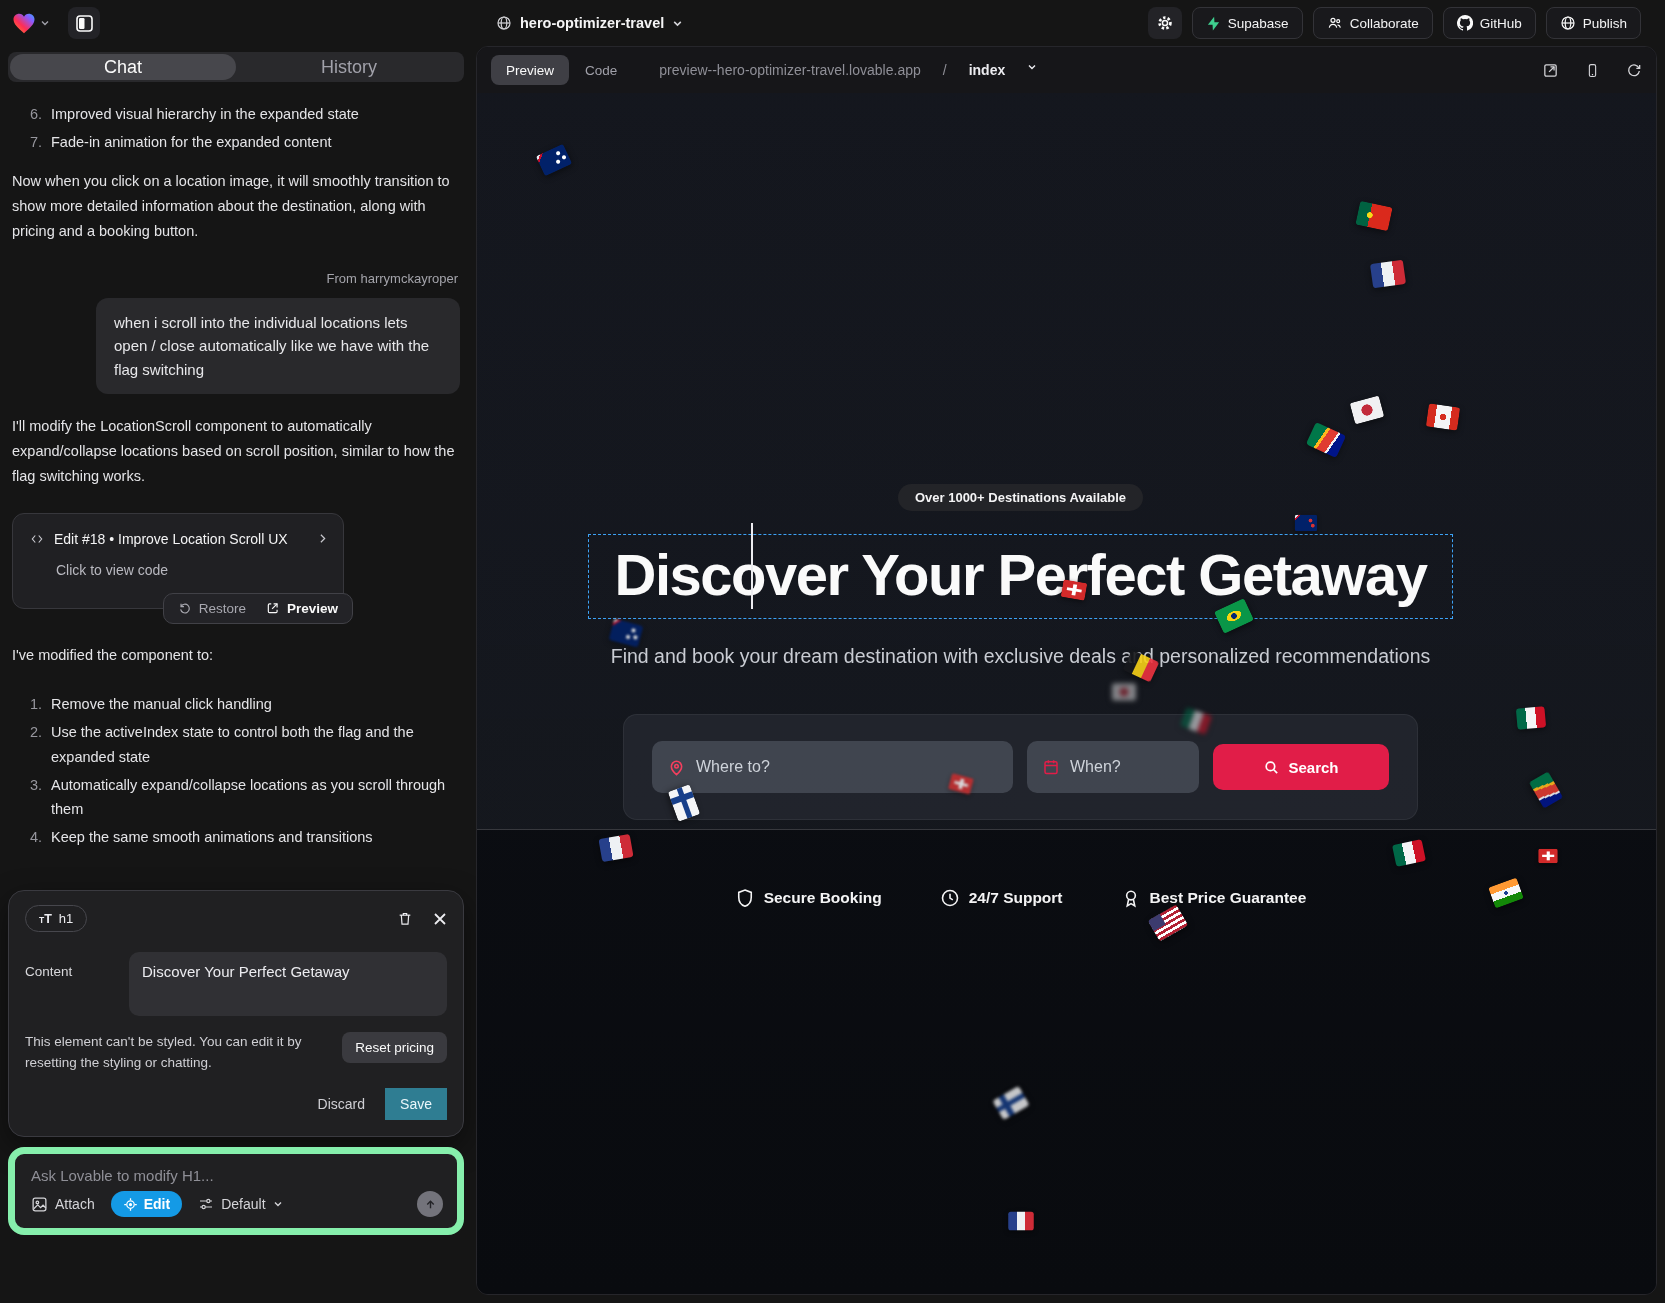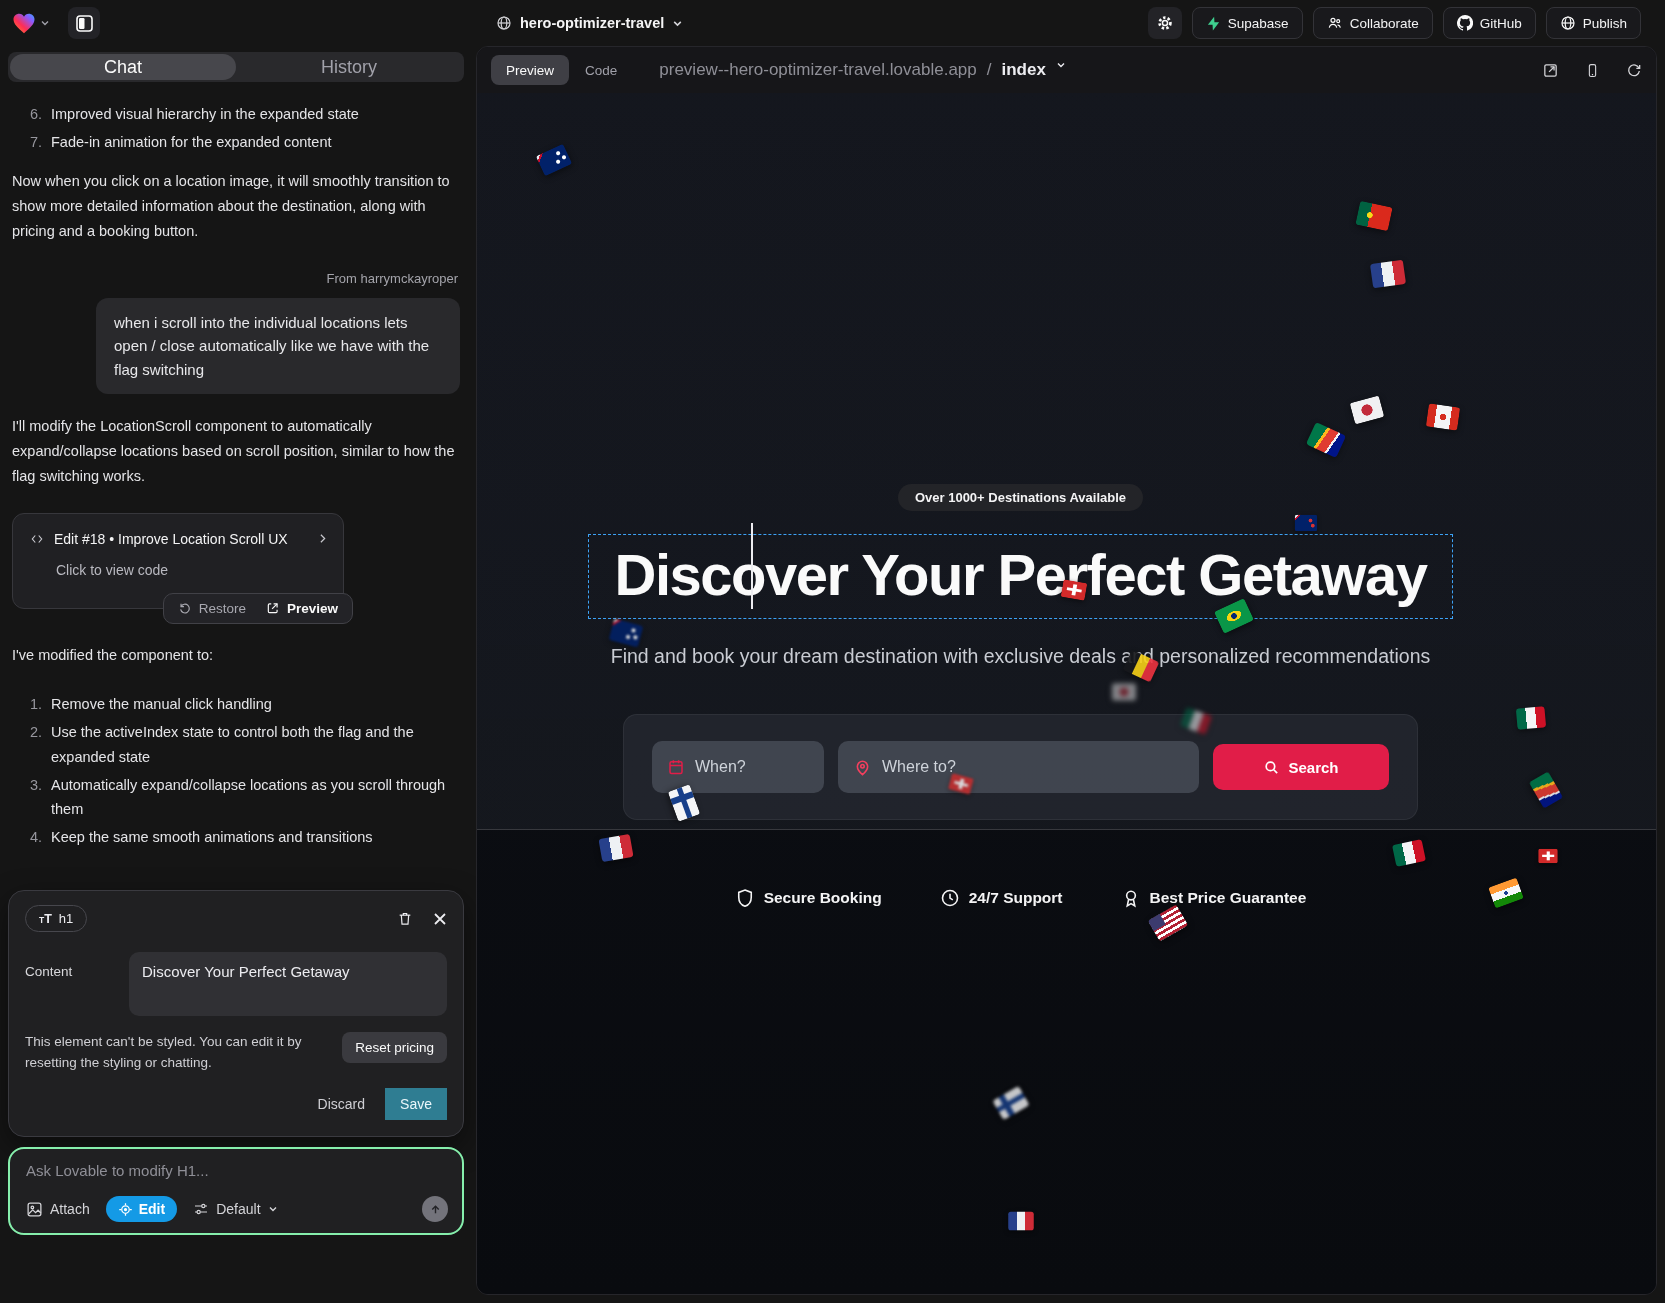--- a/index.html
+++ b/index.html
@@ -67,34 +67,34 @@
   .ep-label{width:104px;flex:none;font-size:13.5px;color:#d8d8dc;padding-top:12px;}
   .ep-textarea{flex:1;height:64px;background:#303034;border:none;border-radius:10px;resize:none;color:#ececf0;font-size:15px;padding:11px 13px;outline:none;}
   .ep-note-row{display:flex;align-items:flex-start;gap:14px;margin-top:16px;}
   .ep-note{flex:1;font-size:13.5px;line-height:1.55;color:#cfcfd4;}
   .reset-btn{flex:none;background:#3a3a3f;border-radius:8px;padding:8px 13px;font-size:13.5px;color:#fafafa;}
   .ep-actions{display:flex;align-items:center;justify-content:flex-end;gap:20px;margin-top:14px;}
   .discard-btn{font-size:14px;color:#cfcfd4;}
   .save-btn{background:var(--save-teal);border-radius:0;padding:8px 15px;font-size:14px;color:#eaf6fa;}
 
   
-  .composer{flex:none;height:88px;background:#202022;border:2px solid #86efac;border-radius:16px;padding:13px 14px 11px 16px;display:flex;flex-direction:column;justify-content:space-between;margin-bottom:68px;}
+  .composer{flex:none;height:88px;background:#202022;border:7px solid #86efac;border-radius:16px;padding:13px 14px 11px 16px;display:flex;flex-direction:column;justify-content:space-between;margin-bottom:68px;}
   .composer-input{background:transparent;border:none;outline:none;font-size:15px;color:#ececf0;width:100%;}
   .composer-input::placeholder{color:#8f8f97;}
   .composer-row{display:flex;align-items:center;gap:16px;}
   .comp-item{display:flex;align-items:center;gap:7px;font-size:14px;color:#d4d4d8;}
   .edit-pill{display:flex;align-items:center;gap:6px;background:var(--edit-blue);border-radius:16px;padding:5px 12px;font-size:14px;font-weight:600;color:#fff;}
   .send-btn{margin-left:auto;width:26px;height:26px;border-radius:50%;background:#73737b;display:flex;align-items:center;justify-content:center;}
 
   
   .preview-panel{flex:1;margin:0 8px 8px 4px;background:#101013;border:1px solid #26262b;border-radius:12px;display:flex;flex-direction:column;overflow:hidden;}
   .pv-toolbar{height:46px;flex:none;display:flex;align-items:center;padding:0 14px;background:#161619;}
   .pv-tab-active{background:#3f3f45;border-radius:8px;height:30px;display:flex;align-items:center;padding:0 15px;font-size:13.5px;color:#fafafa;}
   .pv-tab{margin-left:16px;font-size:13.5px;color:#a1a1aa;}
-  .pv-url{margin-left:42px;display:flex;align-items:flex-start;gap:10px;font-size:17px;color:#8f8f97;}
+  .pv-url{margin-left:42px;display:flex;align-items:flex-start;gap:22px;font-size:14px;color:#8f8f97;}
   .pv-url .pv-path{color:#ececf0;font-weight:600;}
   .pv-actions{margin-left:auto;display:flex;align-items:center;gap:26px;color:#d4d4d8;}
 
   
   .site{flex:1;position:relative;overflow:hidden;background:linear-gradient(180deg,#0e1016 0%,#0b0d12 55%,#090b0f 100%);}
   .hero-overlay{position:absolute;left:0;right:0;top:0;height:737px;background:linear-gradient(180deg,rgba(140,150,175,.05),rgba(120,130,155,.09));border-bottom:1px solid rgba(255,255,255,.16);}
   .hero{position:absolute;left:0;right:92px;top:0;display:flex;flex-direction:column;align-items:center;z-index:2;}
   .hero-badge{margin-top:391px;background:#232428;border-radius:14px;height:27px;display:flex;align-items:center;padding:0 17px;font-size:13px;font-weight:600;color:#f4f4f5;}
   .h1-box{margin-top:23px;position:relative;border:1.6px dashed var(--selection-blue);padding:6px 26px 10px;}
   .h1-box h1{font-size:58px;font-weight:800;letter-spacing:-1.5px;color:#fafafa;white-space:nowrap;}
@@ -438,38 +438,38 @@
         <div class="hero-badge">Over 1000+ Destinations Available</div>
 
         <div class="h1-box">
           <h1>Discover Your Perfect Getaway</h1>
           <div class="caret"></div>
         </div>
 
         <div class="hero-sub">Find and book your dream destination with exclusive deals and personalized recommendations</div>
 
         <div class="search-card">
+          <div class="search-field field-where">
+            <span>
+              <svg width="19" height="19" viewBox="0 0 24 24" fill="none" stroke="#f43f5e" stroke-width="2">
+                  <path d="M12 21s-6.5-5.5-6.5-10.3A6.5 6.5 0 1 1 18.5 10.7C18.5 15.5 12 21 12 21z"></path>
+                  <circle cx="12" cy="10.5" r="2.2"></circle>
+                </svg>
+            </span>
+            <input placeholder="Where to?" style="">
+          </div>
           <div class="search-field field-when">
             <span>
               <svg width="18" height="18" viewBox="0 0 24 24" fill="none" stroke="#e11d48" stroke-width="2">
                   <rect x="4" y="5" width="16" height="15.5" rx="2"></rect>
                   <path d="M4 10h16"></path>
                   <path d="M8.5 3v4M15.5 3v4"></path>
                 </svg>
             </span>
             <input placeholder="When?" style="">
-          </div>
-          <div class="search-field field-where">
-            <span>
-              <svg width="19" height="19" viewBox="0 0 24 24" fill="none" stroke="#f43f5e" stroke-width="2">
-                  <path d="M12 21s-6.5-5.5-6.5-10.3A6.5 6.5 0 1 1 18.5 10.7C18.5 15.5 12 21 12 21z"></path>
-                  <circle cx="12" cy="10.5" r="2.2"></circle>
-                </svg>
-            </span>
-            <input placeholder="Where to?" style="">
           </div>
           <button class="search-btn">
             <span>
               <svg width="17" height="17" viewBox="0 0 24 24" fill="none" stroke="#fff" stroke-width="2.4">
                   <circle cx="10.5" cy="10.5" r="6"></circle>
                   <path d="M15.2 15.2 20 20"></path>
                 </svg>
             </span>
             <span>Search</span>
           </button>

